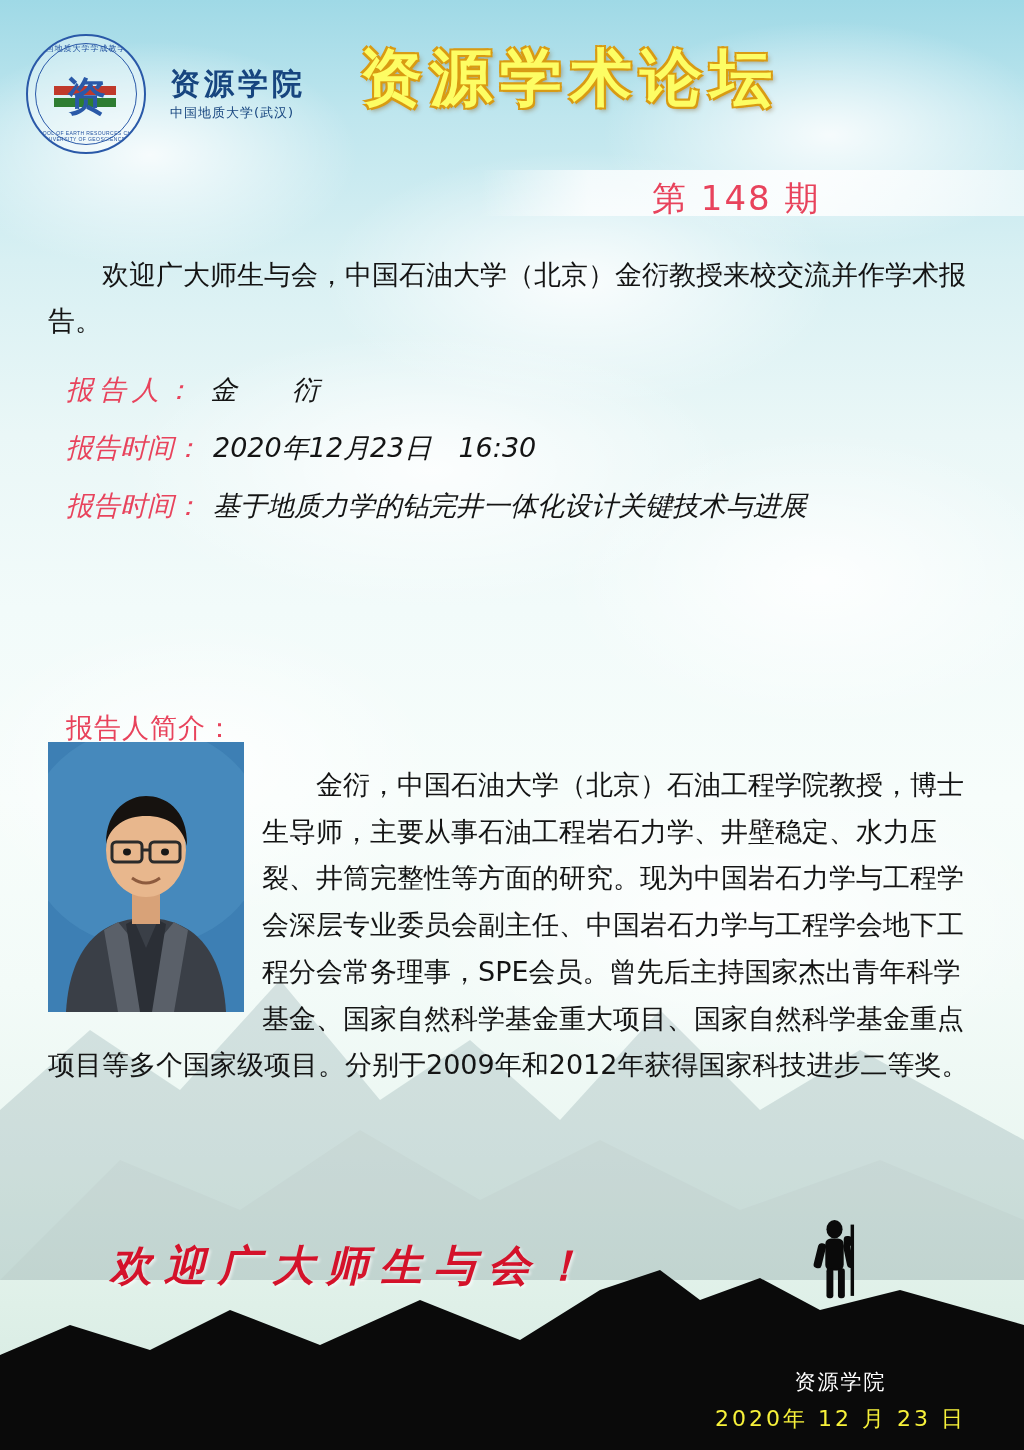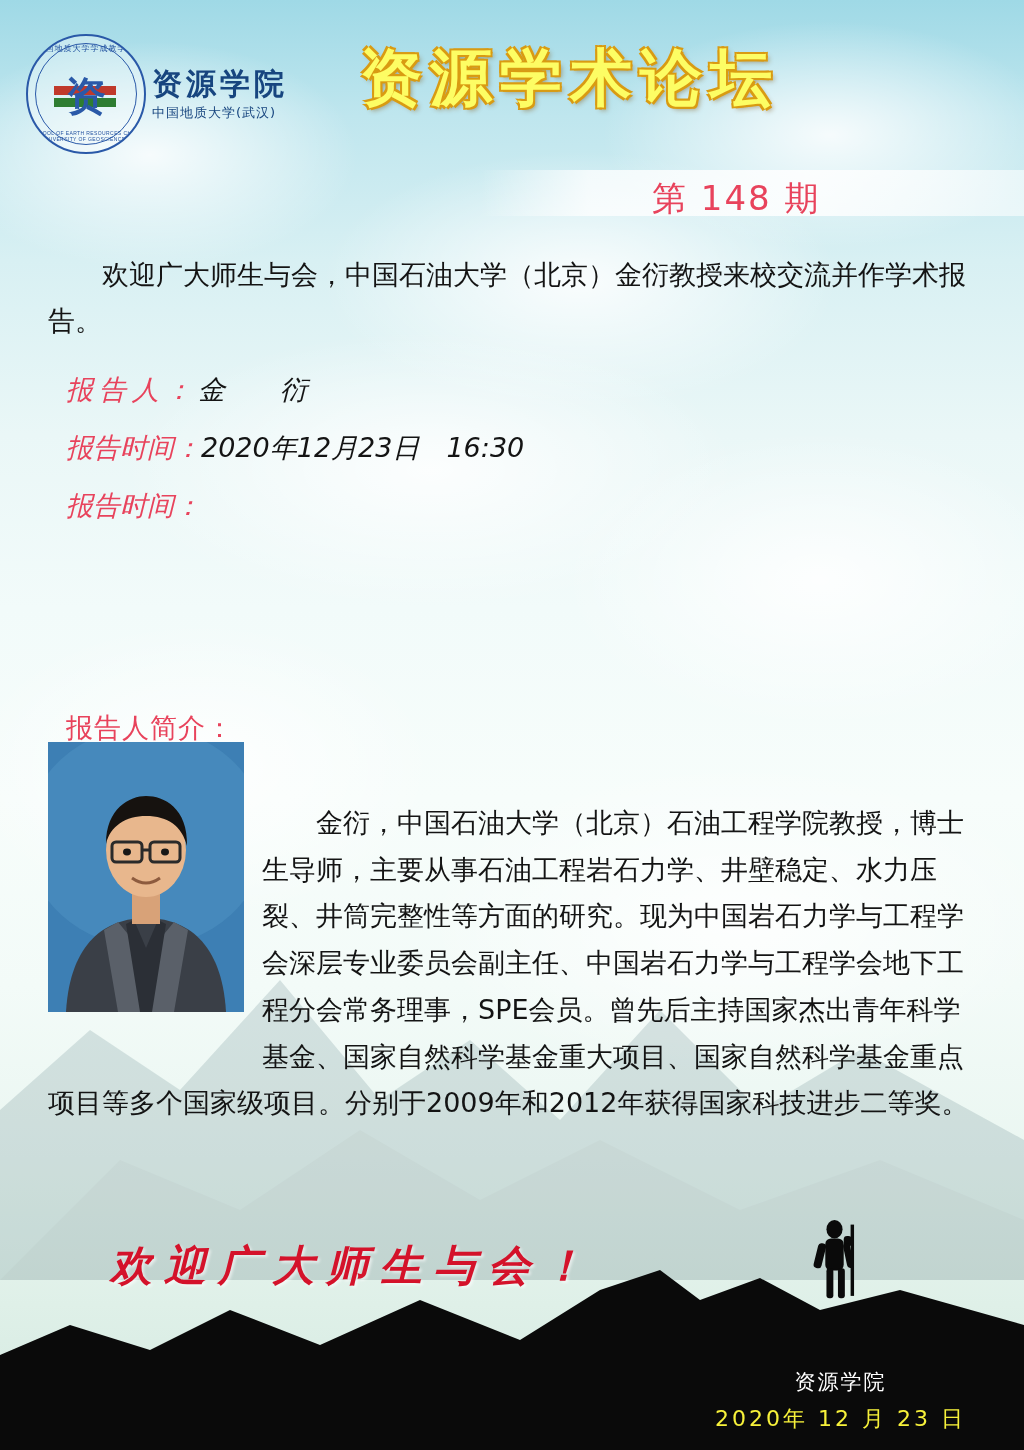--- a/index.html
+++ b/index.html
@@ -62,21 +62,21 @@
     pointer-events: none;
   }
 
   
   .logo-wrap {
     position: absolute;
     left: 26px;
     top: 34px;
     display: flex;
     align-items: center;
-    gap: 6px;
+    gap: 24px;
   }
   .seal {
     width: 116px;
     height: 116px;
     border-radius: 50%;
     border: 2px solid #2a59a8;
     position: relative;
     background: rgba(255,255,255,0.35);
     overflow: hidden;
   }
@@ -201,20 +201,21 @@
   }
   .info-label {
     color: #e8435c;
     white-space: nowrap;
   }
   .info-label.sp {
     letter-spacing: 6px;
   }
   .info-value {
     color: #141414;
+    margin-left: 12px;
   }
   .info-value.sp-name {
     letter-spacing: 14px;
   }
 
   .bio-head {
     position: absolute;
     left: 66px;
     top: 672px;
     font-size: 27px;
@@ -231,21 +232,21 @@
     width: 196px;
     height: 270px;
     background: linear-gradient(160deg, #2f6fa8 0%, #4f8fc0 45%, #3a79ad 100%);
     overflow: hidden;
   }
   .photo .person { position:absolute; left:0; top:0; width:100%; height:100%; }
 
   .bio-text {
     position: absolute;
     left: 48px;
-    top: 800px;
+    top: 762px;
     width: 930px;
     font-size: 27px;
     line-height: 1.73;
     color: #141414;
     font-family: "DejaVu Sans", sans-serif;
   }
   .bio-text p { margin: 0; }
   .bio-float {
     float: left;
     width: 214px;
@@ -344,20 +345,21 @@
     <div class="info-row">
       <span class="info-label sp">报告人：</span>
       <span class="info-value sp-name">金　衍</span>
     </div>
     <div class="info-row">
       <span class="info-label">报告时间：</span>
       <span class="info-value">2020年12月23日　16:30</span>
     </div>
     <div class="info-row">
       <span class="info-label">报告时间：</span>
+      <span class="info-value">基于地质力学的钻完井一体化设计关键技术与进展</span>
     </div>
   </div>
 
   <div class="bio-head">报告人简介：</div>
 
   <div class="photo">
     <svg class="person" viewBox="0 0 196 270" preserveAspectRatio="none">
       <rect x="0" y="0" width="196" height="270" fill="#3d7fb4"></rect>
       <ellipse cx="98" cy="95" rx="120" ry="110" fill="#4f93c4" opacity="0.5"></ellipse>
 

